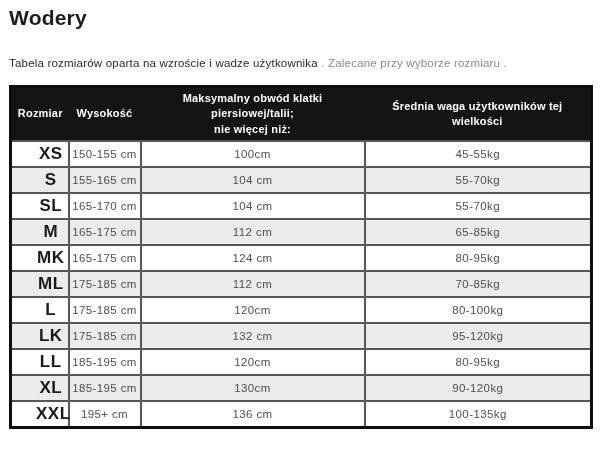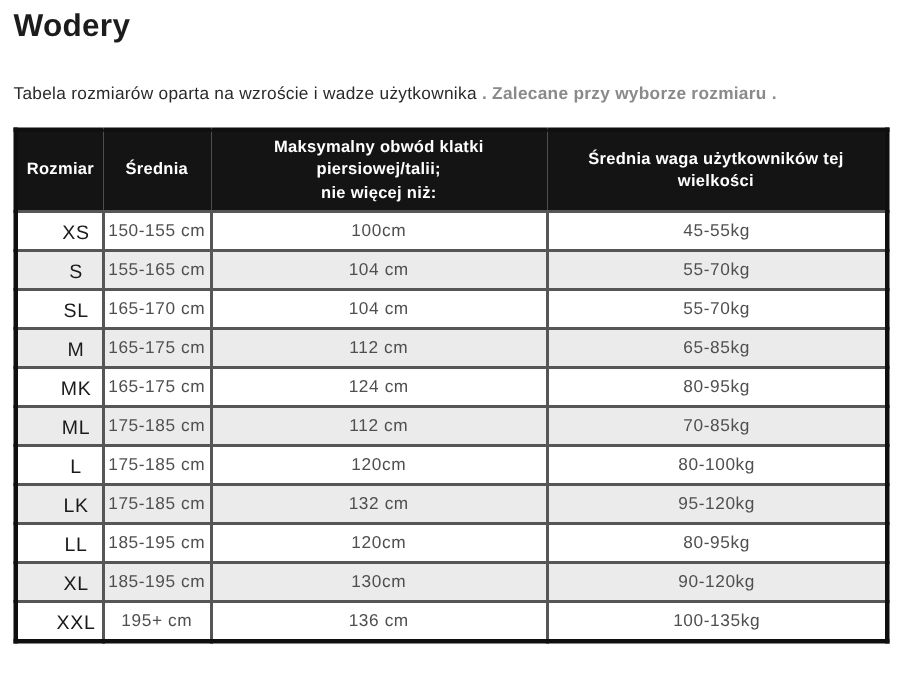--- a/index.html
+++ b/index.html
@@ -24,21 +24,21 @@
     letter-spacing: 0.2px;
   }
   .subtitle {
     margin-top: 26px;
     font-size: 11.5px;
     line-height: 1.3;
     color: #1c1c1c;
     letter-spacing: 0.2px;
   }
   .subtitle .bold-part { font-weight: 400; color: #2a2a2a; }
-  .subtitle .muted-part { font-weight: 700; color: #8a8a8a; }
+  .subtitle .muted-part { font-weight: 400; color: #8a8a8a; }
 
   table.size-table {
     margin-top: 14px;
     width: 581px;
     border-collapse: collapse;
     table-layout: fixed;
     border: 3px solid #0f0f0f;
   }
   table.size-table thead th {
     background: #141414;
@@ -59,22 +59,22 @@
     padding: 0 2px;
     text-align: center;
     vertical-align: middle;
     font-size: 11.5px;
     color: #4f4f4f;
     letter-spacing: 0.4px;
     background: #ffffff;
   }
   table.size-table tbody tr:nth-child(even) td { background: #ebebeb; }
   table.size-table tbody td.size-cell {
-    font-weight: 400;
-    font-size: 13px;
+    font-weight: 700;
+    font-size: 17px;
     color: #1a1a1a;
     letter-spacing: 0.5px;
     padding-left: 24px;
   }
 </style>
 </head>
 <body>
 
 <div class="page">
 
@@ -87,21 +87,21 @@
   <table class="size-table">
     <colgroup>
       <col style="width:58px">
       <col style="width:72px">
       <col style="width:224px">
       <col style="width:227px">
     </colgroup>
     <thead>
       <tr>
         <th>Rozmiar</th>
-        <th>Średnia</th>
+        <th>Wysokość</th>
         <th>Maksymalny obwód klatki piersiowej/talii;
 nie więcej niż:</th>
         <th>Średnia waga użytkowników tej wielkości</th>
       </tr>
     </thead>
     <tbody>
         <tr>
           <td class="size-cell">XS</td>
           <td>150-155 cm</td>
           <td>100cm</td>

